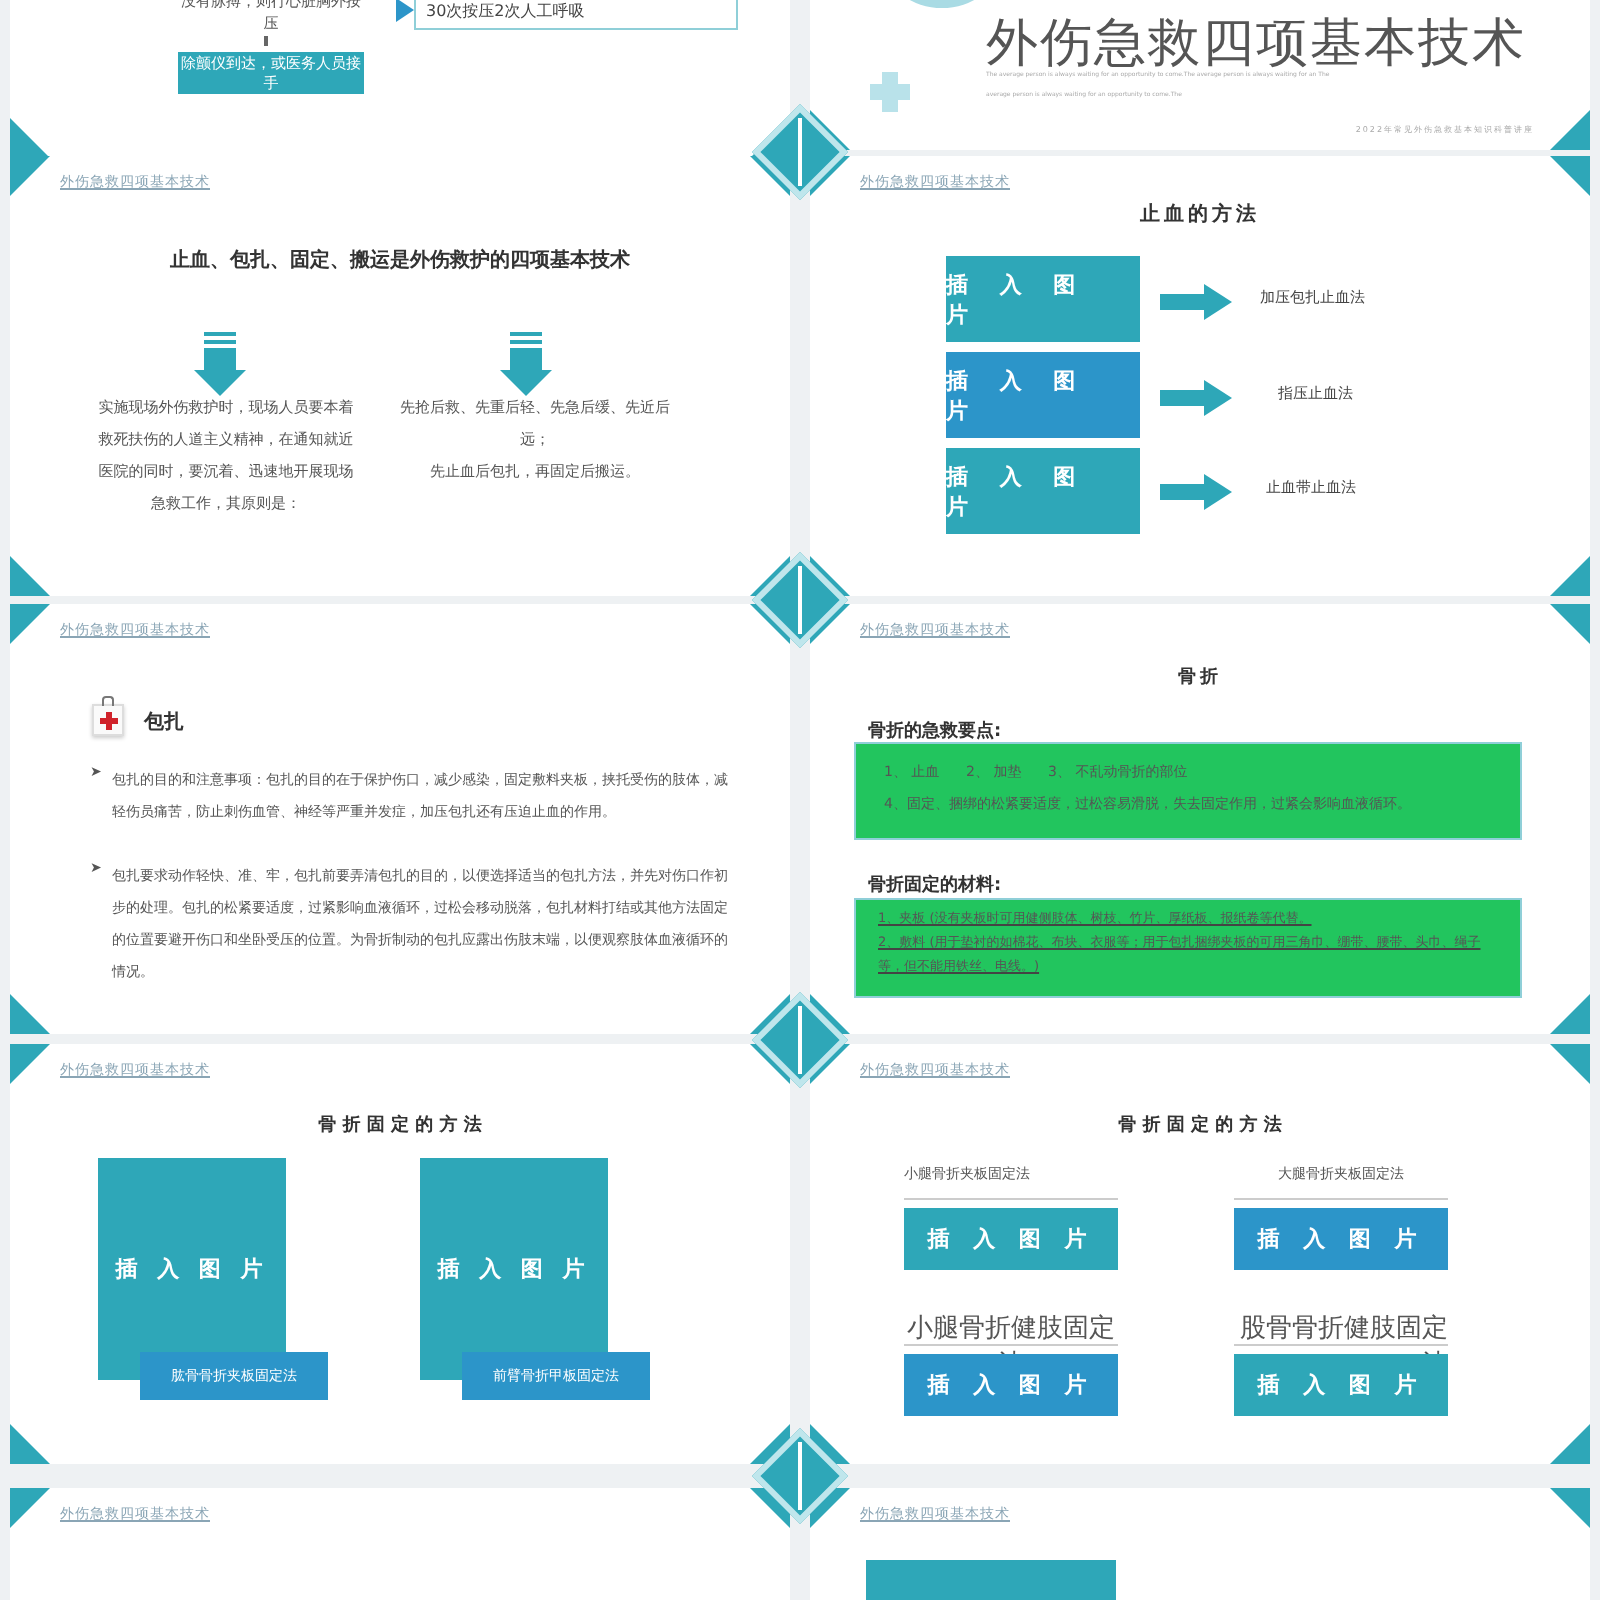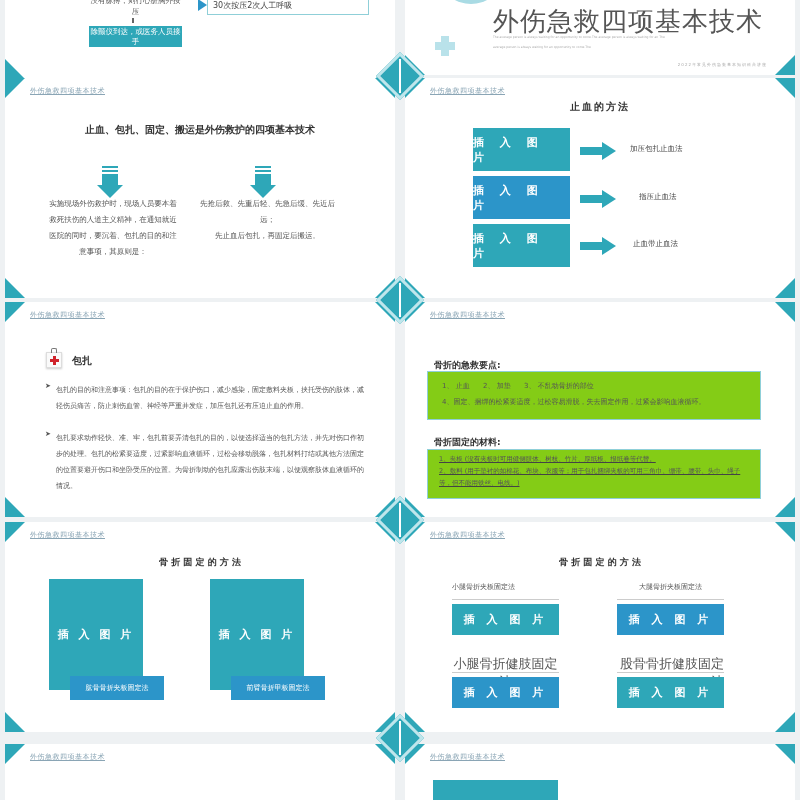--- a/index.html
+++ b/index.html
@@ -26,21 +26,21 @@
   .arrow-right .shaft { position: absolute; left: 0; top: 3px; width: 24px; height: 8px; background: #2ea7b8; }
   .arrow-right .head { position: absolute; left: 22px; top: -2px; width: 0; height: 0; border-left: 14px solid #2ea7b8; border-top: 9px solid transparent; border-bottom: 9px solid transparent; }
 
   .arrow-down { position: absolute; width: 26px; height: 32px; }
   .arrow-down .l1 { position: absolute; left: 5px; top: 0; width: 16px; height: 2px; background: #2ea7b8; }
   .arrow-down .l2 { position: absolute; left: 5px; top: 4px; width: 16px; height: 2px; background: #2ea7b8; }
   .arrow-down .shaft { position: absolute; left: 5px; top: 8px; width: 16px; height: 12px; background: #2ea7b8; }
   .arrow-down .head { position: absolute; left: 0; top: 19px; width: 0; height: 0; border-top: 13px solid #2ea7b8; border-left: 13px solid transparent; border-right: 13px solid transparent; }
 
   .txt { font-size: 8px; color: #555; line-height: 16px; }
-  .box-bordered { position: absolute; border: 1.5px solid #8fcfd8; background: #84cc16; }
+  .box-bordered { position: absolute; border: 1.5px solid #8fcfd8; background: #22c55e; }
 
   .diamond { position: absolute; width: 34px; height: 34px; transform: rotate(45deg); background: #2ea7b8; border: 3px solid #bfe6ec; }
   .diamond::before { content: ""; position: absolute; left: 50%; top: -3px; bottom: -3px; width: 2px; margin-left: -1px; background: #fff; transform: rotate(-45deg); transform-origin: center; }
 </style>
 </head>
 <body>
 
 <div class="slide" style="left:5px; top:0; width:390px; height:79px;">
   <div style="position:absolute; left:83px; top:-5px; width:95px; text-align:center; font-size:7.5px; color:#555; line-height:11px;">没有脉搏，则行心脏胸外按压</div>
   <div style="position:absolute; left:127px; top:18px; width:2px; height:5px; background:#666;"></div>
@@ -79,21 +79,21 @@
       <div class="l2"></div>
       <div class="shaft"></div>
       <div class="head"></div>
     </div>
   <div class="arrow-down" style="left:245px; top:88px;">
       <div class="l1"></div>
       <div class="l2"></div>
       <div class="shaft"></div>
       <div class="head"></div>
     </div>
-  <div class="txt" style="position:absolute; left:42px; top:118px; width:132px; text-align:center; font-size:7.5px;">实施现场外伤救护时，现场人员要本着救死扶伤的人道主义精神，在通知就近医院的同时，要沉着、包扎的目的和注意事项，其原则是：</div>
+  <div class="txt" style="position:absolute; left:42px; top:118px; width:132px; text-align:center; font-size:7.5px;">实施现场外伤救护时，现场人员要本着救死扶伤的人道主义精神，在通知就近医院的同时，要沉着、迅速地开展现场急救工作，其原则是：</div>
   <div style="position:absolute; left:195px; top:118px; width:135px; text-align:center;">
     <div class="txt" style="font-size:7.5px;">先抢后救、先重后轻、先急后缓、先近后远；</div>
     <div class="txt" style="font-size:7.5px;">先止血后包扎，再固定后搬运。</div>
   </div>
   <div class="corner c-bl"></div>
   <div class="corner c-br"></div>
 </div>
 
 <div class="slide" style="left:405px; top:78px; width:390px; height:220px;">
   <div class="corner c-tl"></div>
@@ -145,20 +145,21 @@
     <div class="txt" style="padding-left:11px; font-size:7px;">包扎要求动作轻快、准、牢，包扎前要弄清包扎的目的，以便选择适当的包扎方法，并先对伤口作初步的处理。包扎的松紧要适度，过紧影响血液循环，过松会移动脱落，包扎材料打结或其他方法固定的位置要避开伤口和坐卧受压的位置。为骨折制动的包扎应露出伤肢末端，以便观察肢体血液循环的情况。</div>
   </div>
   <div class="corner c-bl"></div>
   <div class="corner c-br"></div>
 </div>
 
 <div class="slide" style="left:405px; top:302px; width:390px; height:215px;">
   <div class="corner c-tl"></div>
   <div class="corner c-tr"></div>
   <div class="hdr">外伤急救四项基本技术</div>
+  <div class="title-c" style="top:30px; font-size:9px; letter-spacing:2px;">骨折</div>
   <div style="position:absolute; left:29px; top:57px; font-size:9px; font-weight:bold; color:#333;">骨折的急救要点:</div>
   <div class="box-bordered" style="left:22px; top:69px; width:334px; height:49px; padding:6px 0 0 14px;">
     <div class="txt" style="font-size:7px; white-space:pre;">1、 止血      2、 加垫      3、 不乱动骨折的部位</div>
     <div class="txt" style="font-size:7px;">4、固定、捆绑的松紧要适度，过松容易滑脱，失去固定作用，过紧会影响血液循环。</div>
   </div>
   <div style="position:absolute; left:29px; top:134px; font-size:9px; font-weight:bold; color:#333;">骨折固定的材料:</div>
   <div class="box-bordered" style="left:22px; top:147px; width:334px; height:50px; padding:3px 8px 0 11px;text-decoration:underline;">
     <div style="font-size:6.5px; line-height:12px; color:#555;">1、夹板 (没有夹板时可用健侧肢体、树枝、竹片、厚纸板、报纸卷等代替。</div>
     <div style="font-size:6.5px; line-height:12px; color:#555;">2、敷料 (用于垫衬的如棉花、布块、衣服等；用于包扎捆绑夹板的可用三角巾、绷带、腰带、头巾、绳子等，但不能用铁丝、电线。)</div>
   </div>

